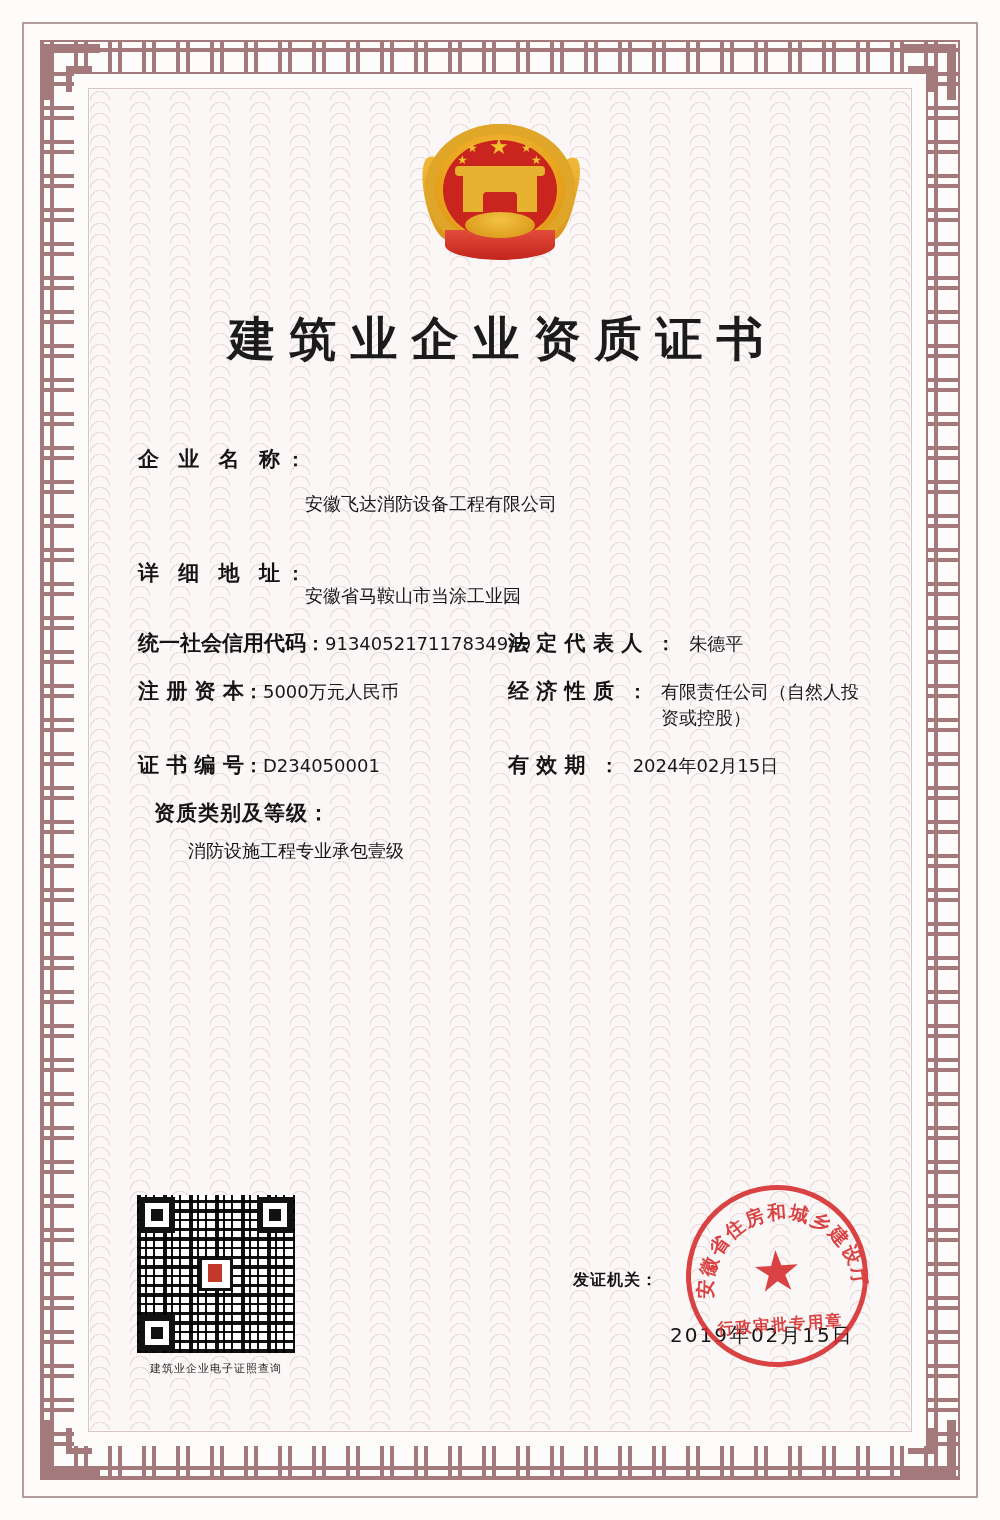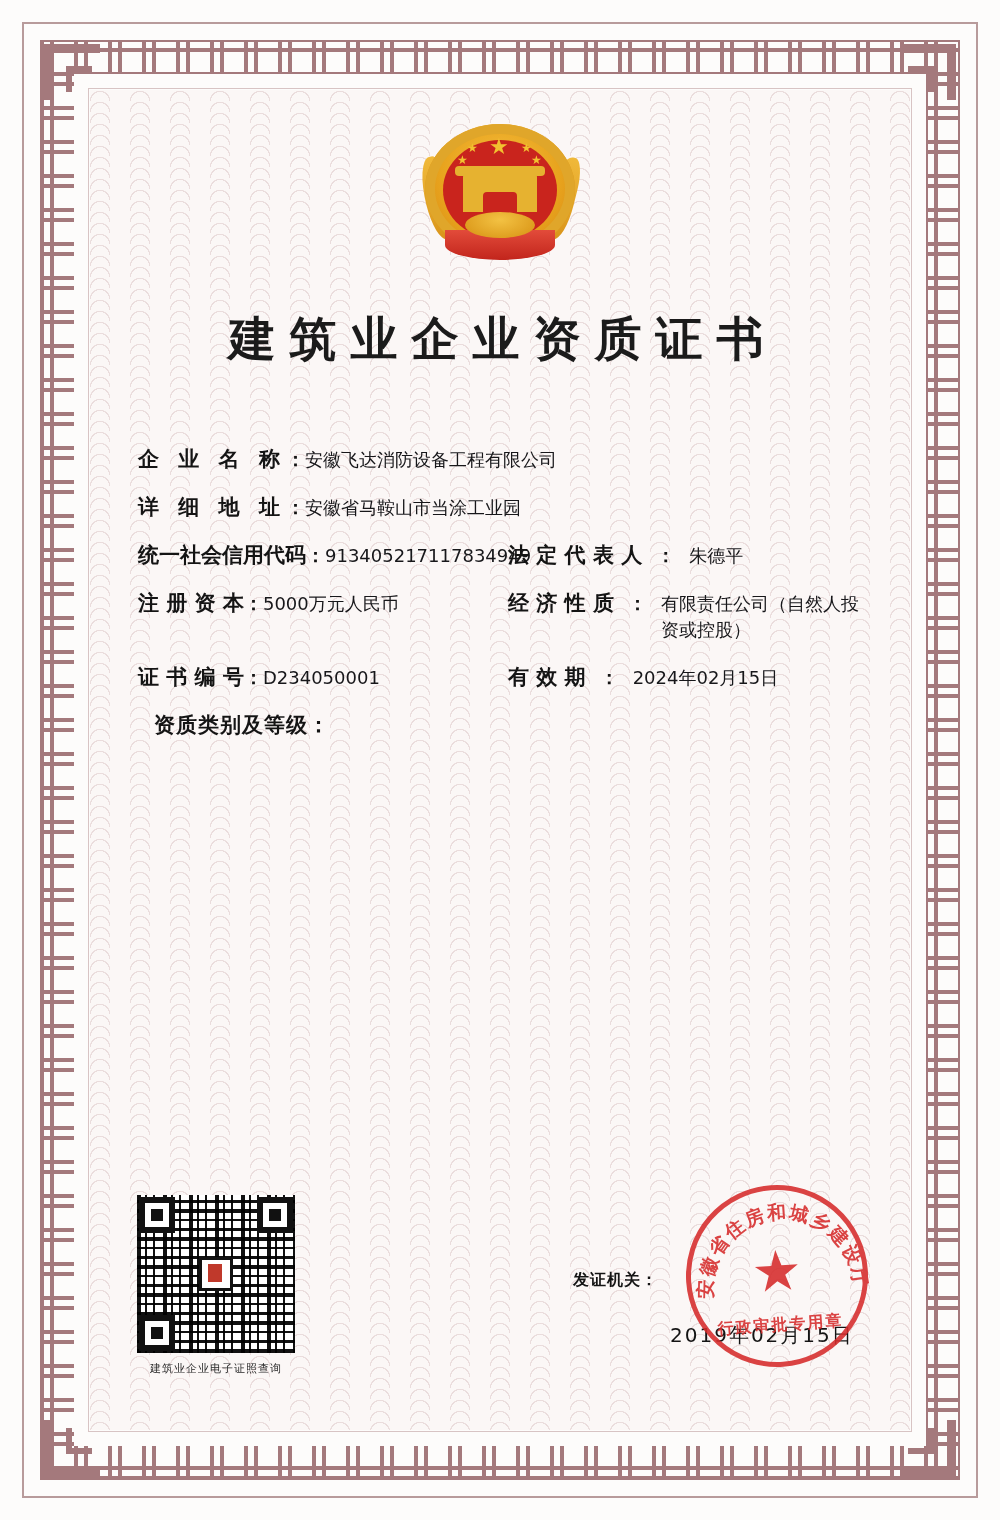--- a/index.html
+++ b/index.html
@@ -251,21 +251,21 @@
     font-family: "DejaVu Sans", sans-serif;
   }
   .value {
     font-size: 18px;
     color: #17171a;
     font-family: "DejaVu Sans", sans-serif;
     line-height: 26px;
     padding-top: 2px;
     max-width: 245px;
   }
-  .value.wide { max-width: 420px; }
+  .value.wide { max-width: 420px; margin-top: 44px; }
 
   .qual-block {
     margin-top: 2px;
     margin-left: 16px;
   }
   .qual-title {
     font-size: 21px;
     font-weight: bold;
     color: #141414;
     font-family: "DejaVu Sans", sans-serif;
@@ -499,20 +499,21 @@
           <span class="label">有  效  期</span>
           <span class="colon">：</span>
           <span class="value">2024年02月15日</span>
         </div>
       </div>
 
       <div class="qual-block">
         <div>
           <span class="qual-title">资质类别及等级</span><span class="qual-title">：</span>
         </div>
+        <div class="qual-items">消防设施工程专业承包壹级</div>
       </div>
 
     </div>
 
     <div class="qr-wrap">
       <div class="qr">
         <div class="finder f1">
             <i></i>
           </div>
         <div class="finder f2">

